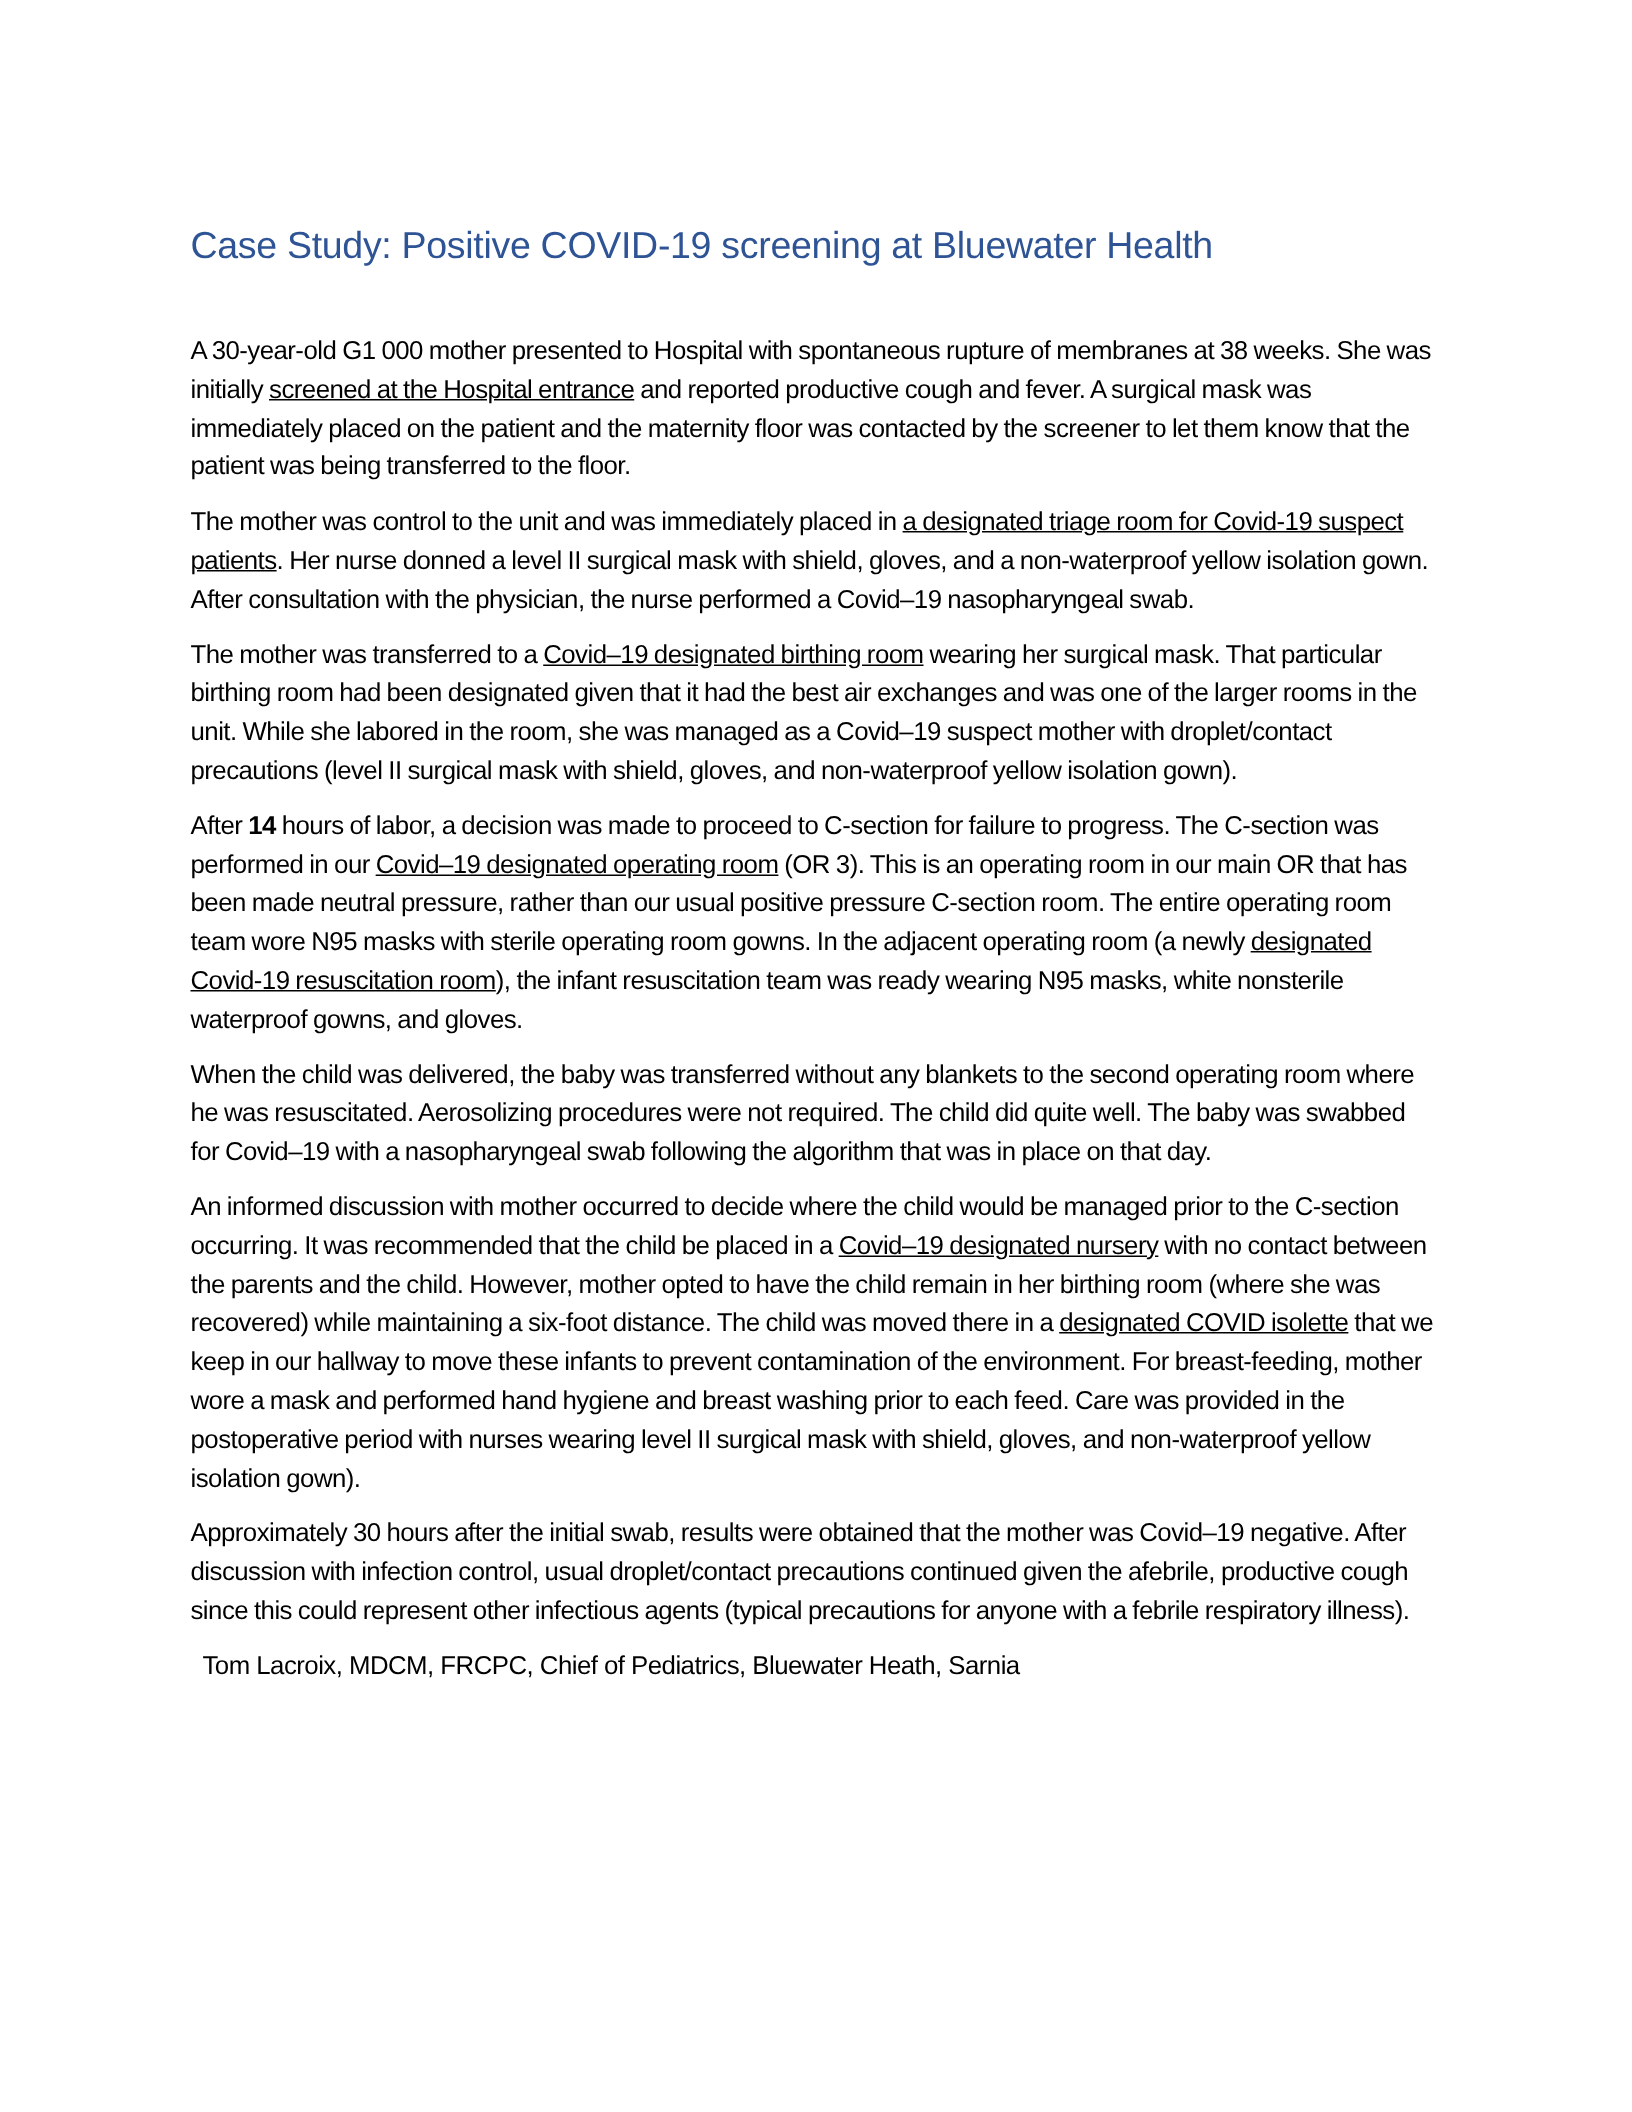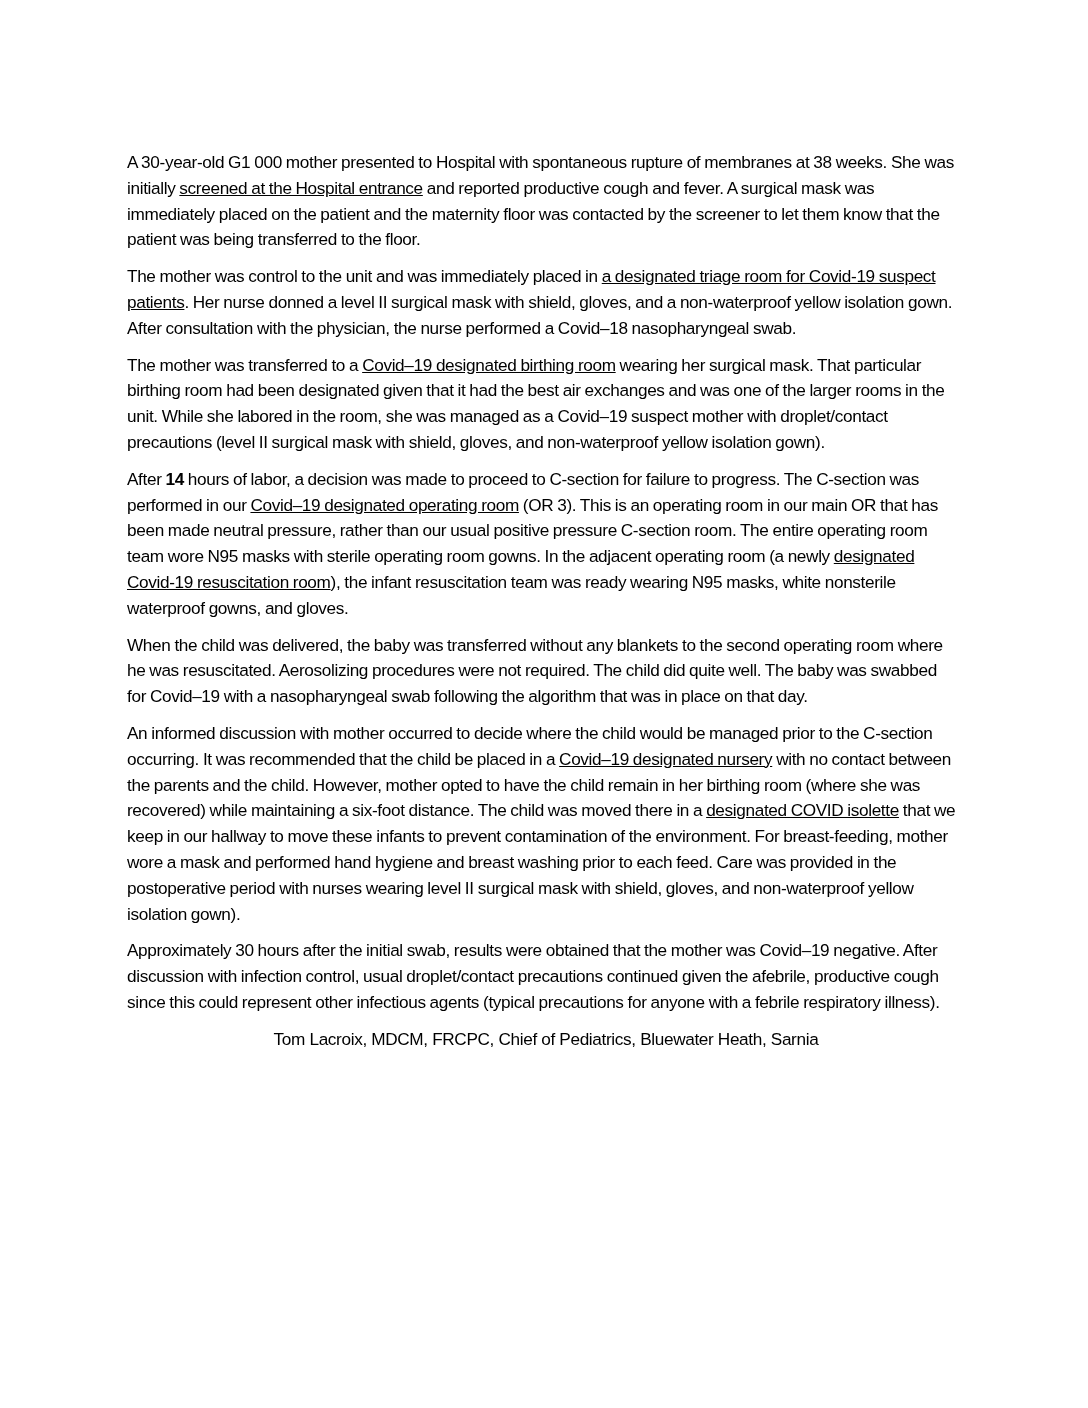--- a/index.html
+++ b/index.html
@@ -36,34 +36,34 @@
       margin: 0 0 11px 0;
       letter-spacing: -0.35px;
       word-spacing: -0.5px;
     }
     .para u {
       text-decoration: underline;
     }
     .signature {
       font-size: 17.2px;
       line-height: 25.8px;
-      text-align: center;
       margin-top: 0;
       letter-spacing: -0.35px;
       padding-left: 8px;
     }
   </style>
 </head>
 <body>
 
 <div class="page">
+  <h1 class="title">Case Study: Positive COVID-19 screening at Bluewater Health</h1>
 
   <div id="paragraphs">
     <p class="para"><span>A 30-year-old G1 000 mother presented to Hospital with spontaneous rupture of membranes at 38 weeks.  She was initially </span><u>screened at the Hospital entrance</u><span> and reported productive cough and fever.  A surgical mask was immediately placed on the patient and the maternity floor was contacted by the screener to let them know that the patient was being transferred to the floor.</span></p>
-    <p class="para"><span>The mother was control to the unit and was immediately placed in </span><u>a designated triage room for Covid-19 suspect patients</u><span>.  Her nurse donned a level II surgical mask with shield, gloves, and a non-waterproof yellow isolation gown.  After consultation with the physician, the nurse performed a Covid–18 nasopharyngeal swab.</span></p>
+    <p class="para"><span>The mother was control to the unit and was immediately placed in </span><u>a designated triage room for Covid-19 suspect patients</u><span>.  Her nurse donned a level II surgical mask with shield, gloves, and a non-waterproof yellow isolation gown.  After consultation with the physician, the nurse performed a Covid–19 nasopharyngeal swab.</span></p>
     <p class="para"><span>The mother was transferred to a </span><u>Covid–19 designated birthing room</u><span> wearing her surgical mask.  That particular birthing room had been designated given that it had the best air exchanges and was one of the larger rooms in the unit.  While she labored in the room, she was managed as a Covid–19 suspect mother with droplet/contact precautions (level II surgical mask with shield, gloves, and non-waterproof yellow isolation gown).</span></p>
     <p class="para"><span>After </span><b>14</b><span> hours of labor, a decision was made to proceed to C-section for failure to progress.  The C-section was performed in our </span><u>Covid–19 designated operating room</u><span> (OR 3).  This is an operating room in our main OR that has been made neutral pressure, rather than our usual positive pressure C-section room.  The entire operating room team wore N95 masks with sterile operating room gowns.  In the adjacent operating room (a newly </span><u>designated Covid-19 resuscitation room</u><span>), the infant resuscitation team was ready wearing N95 masks, white nonsterile waterproof gowns, and gloves.</span></p>
     <p class="para"><span>When the child was delivered, the baby was transferred without any blankets to the second operating room where he was resuscitated.  Aerosolizing procedures were not required.  The child did quite well.  The baby was swabbed for Covid–19 with a nasopharyngeal swab following the algorithm that was in place on that day.</span></p>
     <p class="para"><span>An informed discussion with mother occurred to decide where the child would be managed prior to the C-section occurring.  It was recommended that the child be placed in a </span><u>Covid–19 designated nursery</u><span> with no contact between the parents and the child.  However, mother opted to have the child remain in her birthing room (where she was recovered) while maintaining a six-foot distance.  The child was moved there in a </span><u>designated COVID isolette</u><span> that we keep in our hallway to move these infants to prevent contamination of the environment. For breast-feeding, mother wore a mask and performed hand hygiene and breast washing prior to each feed.  Care was provided in the postoperative period with nurses wearing level II surgical mask with shield, gloves, and non-waterproof yellow isolation gown).</span></p>
     <p class="para"><span>Approximately 30 hours after the initial swab, results were obtained that the mother was Covid–19 negative.  After discussion with infection control, usual droplet/contact precautions continued given the afebrile, productive cough since this could represent other infectious agents (typical precautions for anyone with a febrile respiratory illness).</span></p>
   </div>
 
   <div class="signature">Tom Lacroix, MDCM, FRCPC, Chief of Pediatrics, Bluewater Heath, Sarnia</div>
 </div>
 

